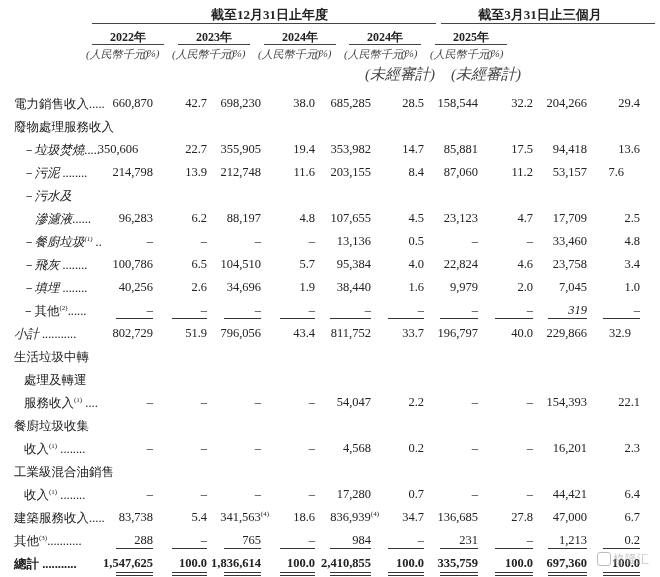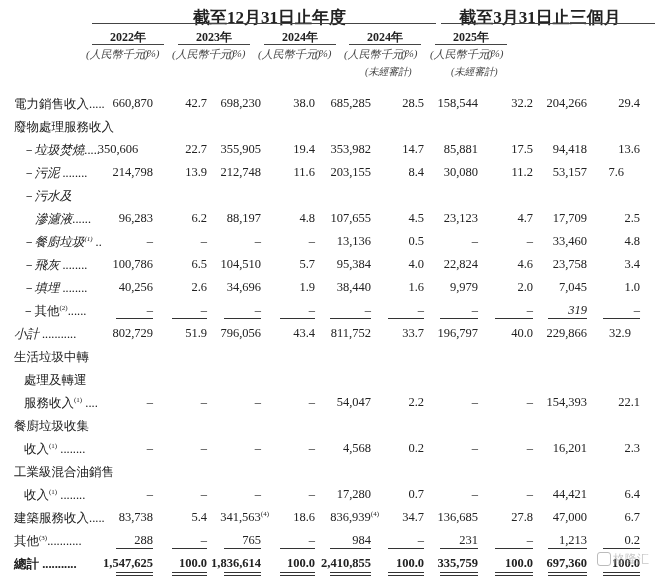--- a/index.html
+++ b/index.html
@@ -3,25 +3,25 @@
 <meta charset="utf-8">
 <style>
   html, body { margin: 0; padding: 0; background: #ffffff; }
   body {
     width: 660px; height: 577px; position: relative; overflow: hidden;
     font-family: "Liberation Serif", "DejaVu Serif", serif;
     color: #222;
     font-size: 12.5px;
   }
   .abs { position: absolute; white-space: nowrap; }
-  .hdr-title { font-weight: bold; font-size: 17px; text-align: center; top: 6px; }
+  .hdr-title { font-weight: bold; font-size: 13px; text-align: center; top: 6px; }
   .hline { position: absolute; height: 0; border-top: 1.3px solid #444; }
   .year { font-weight: bold; font-size: 12px; text-align: center; top: 29px; }
   .unit { font-style: italic; font-size: 11px; color: #444; top: 47px; }
-  .unit2 { font-style: italic; font-size: 10px; color: #444; top: 65px; }
+  .unit2 { font-style: italic; font-size: 15px; color: #444; top: 65px; }
   .label { left: 14px; font-size: 12.5px; }
   .num { text-align: right; }
   .bold { font-weight: bold; }
   sup { font-size: 7px; vertical-align: super; line-height: 0; }
   .uline { position: absolute; height: 0; border-top: 1px solid #333; }
   .dline { position: absolute; height: 2px; border-top: 1px solid #333; border-bottom: 1px solid #333; }
   .watermark {
     position: absolute; left: 597px; top: 548px; width: 60px; height: 22px;
     color: rgba(160,160,160,0.6); font-family: "DejaVu Sans", sans-serif; font-size: 12px;
     display: flex; align-items: center; gap: 2px;
@@ -87,21 +87,21 @@
     <div class="abs num" style="top: 142px; left: 493px; width: 40px;"><span>17.5</span></div>
     <div class="abs num" style="top: 142px; left: 517px; width: 70px;"><span>94,418</span></div>
     <div class="abs num" style="top: 142px; left: 600px; width: 40px;"><span>13.6</span></div>
     <div class="abs label" style="top: 165px; left: 22px; font-style: italic;"><span>－污泥 ........</span></div>
     <div class="abs num" style="top: 165px; left: 83px; width: 70px;"><span>214,798</span></div>
     <div class="abs num" style="top: 165px; left: 167px; width: 40px;"><span>13.9</span></div>
     <div class="abs num" style="top: 165px; left: 191px; width: 70px;"><span>212,748</span></div>
     <div class="abs num" style="top: 165px; left: 275px; width: 40px;"><span>11.6</span></div>
     <div class="abs num" style="top: 165px; left: 301px; width: 70px;"><span>203,155</span></div>
     <div class="abs num" style="top: 165px; left: 384px; width: 40px;"><span>8.4</span></div>
-    <div class="abs num" style="top: 165px; left: 408px; width: 70px;"><span>30,080</span></div>
+    <div class="abs num" style="top: 165px; left: 408px; width: 70px;"><span>87,060</span></div>
     <div class="abs num" style="top: 165px; left: 493px; width: 40px;"><span>11.2</span></div>
     <div class="abs num" style="top: 165px; left: 517px; width: 70px;"><span>53,157</span></div>
     <div class="abs num" style="top: 165px; left: 584px; width: 40px;"><span>7.6</span></div>
     <div class="abs label" style="top: 188px; left: 22px; font-style: italic;"><span>－污水及</span></div>
     <div class="abs label" style="top: 211px; left: 35px; font-style: italic;"><span>滲濾液......</span></div>
     <div class="abs num" style="top: 211px; left: 83px; width: 70px;"><span>96,283</span></div>
     <div class="abs num" style="top: 211px; left: 167px; width: 40px;"><span>6.2</span></div>
     <div class="abs num" style="top: 211px; left: 191px; width: 70px;"><span>88,197</span></div>
     <div class="abs num" style="top: 211px; left: 275px; width: 40px;"><span>4.8</span></div>
     <div class="abs num" style="top: 211px; left: 301px; width: 70px;"><span>107,655</span></div>

